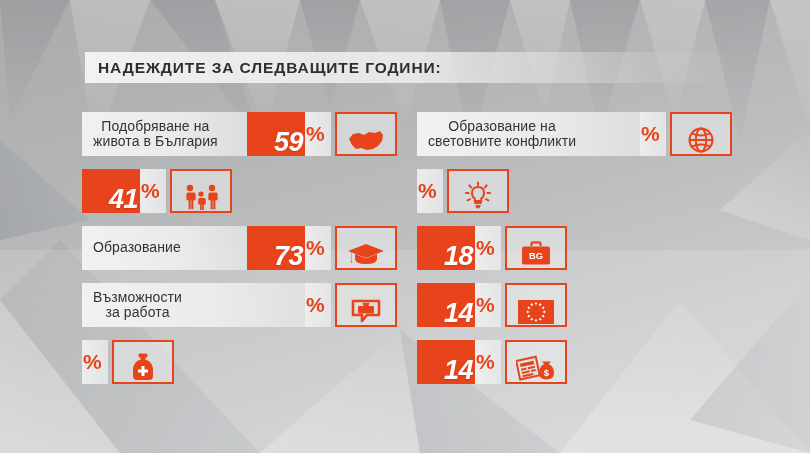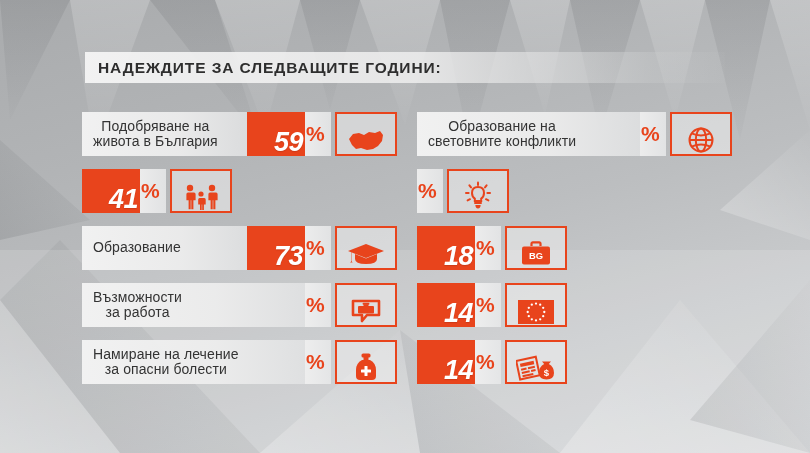--- a/index.html
+++ b/index.html
@@ -246,24 +246,20 @@
           <g fill="#e8441c">
             <rect x="9" y="9" width="16" height="7.5" rx="1"></rect>
             <path d="M14.5 7.2 h5 v2 h-5 z"></path>
             <rect x="13.6" y="5.8" width="6.8" height="2" rx="0.8"></rect>
           </g>
         </svg>
       </div>
     </div>
 
     <div class="row">
-      <div class="label-bar">
-        <span class="label-text">Намиране на лечение
-за опасни болести</span>
-      </div>
       <div class="pct-sign">%</div>
       <div class="icon-box">
         <svg width="26" height="30" viewBox="0 0 26 30">
           <g fill="#e8441c">
             <rect x="8.5" y="1.5" width="9" height="4" rx="1.6"></rect>
             <rect x="10.5" y="5" width="5" height="3"></rect>
             <path d="M9 8 h8 q6 3.2 6 10 v6 q0 4 -4 4 h-12 q-4 0 -4 -4 v-6 q0 -6.8 6 -10 z"></path>
           </g>
           <g fill="#ffffff">
             <rect x="11.5" y="14" width="3" height="10" rx="0.6"></rect>

